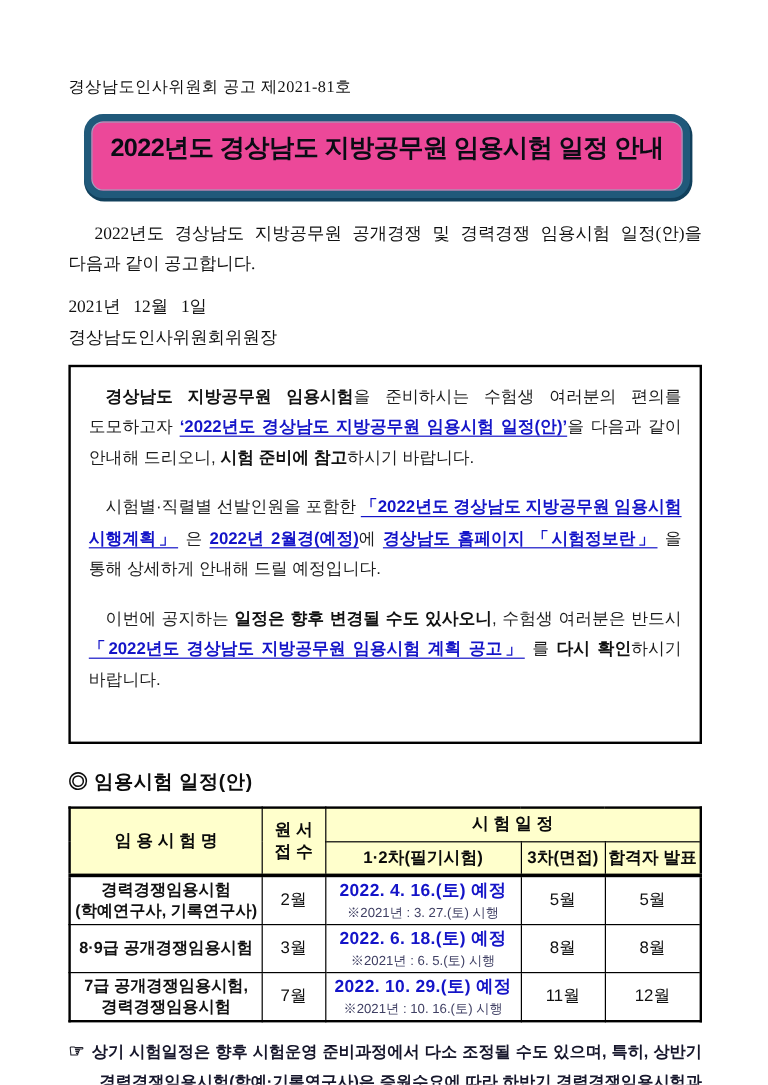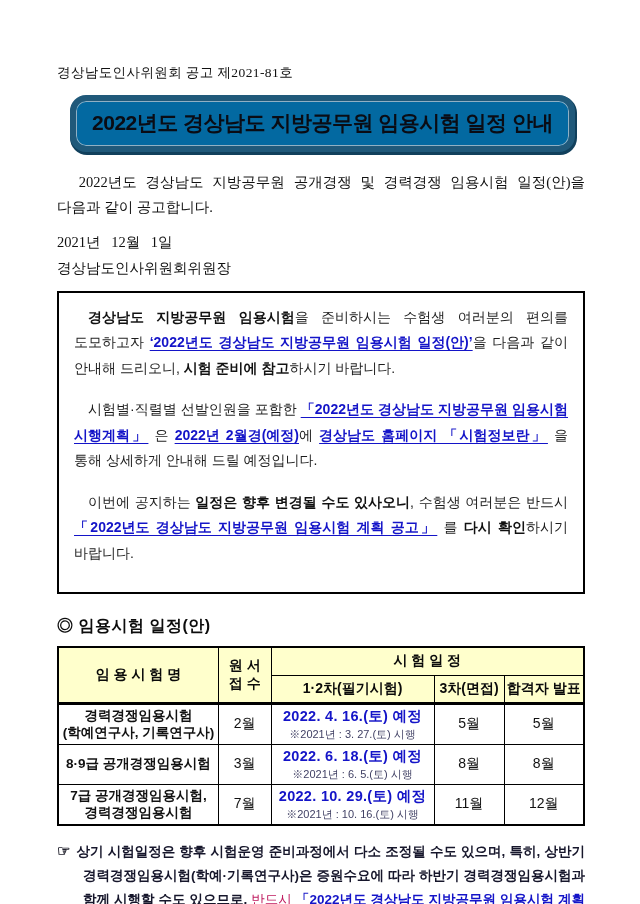--- a/index.html
+++ b/index.html
@@ -10,23 +10,23 @@
   .notice-number {
     font-family:"Liberation Serif", serif;
     font-size:13.5px; letter-spacing:0.4px; color:#111;
   }
 
   .title-box {
     margin:13px 10px 0 13px;
     border:6px solid #20597a;
     border-radius:16px;
     box-shadow:1px 2px 0 1px #11405c, inset 0 0 0 1px #8fb0c4;
-    background:#0369a1;
+    background:#ec4899;
     text-align:center;
-    padding:8px 4px 9px 4px;
+    padding:8px 4px 22px 4px;
   }
   .title-text {
     font-size:21px; font-weight:800; letter-spacing:-0.5px; color:#0a0c14;
   }
 
   .intro {
     margin-top:18px;
     font-family:"Liberation Serif", serif;
     font-size:14.5px; line-height:1.72;
     text-indent:1.5em; text-align:justify; word-break:keep-all;
@@ -44,21 +44,21 @@
   .info-box {
     margin-top:13px;
     border:2px solid #000;
     padding:12px 15px 24px 15px;
   }
   .info-box p {
     font-size:14px; line-height:1.82; text-indent:1em;
     text-align:justify; word-break:keep-all; color:#1c1c1c;
     margin-bottom:16px;
   }
-  .info-box p:last-child { margin-bottom:2px; }
+  .info-box p:last-child { margin-bottom:15px; }
   .b { font-weight:700; color:#111; }
   .lnk { color:#1414c8; font-weight:700; text-decoration:underline; text-underline-offset:3px; }
   .blue { color:#be185d; font-weight:400; }
 
   .section-heading {
     margin-top:22px;
     font-size:16px; font-weight:700; letter-spacing:0.5px; color:#0c0c0c;
   }
 
   table.schedule {

